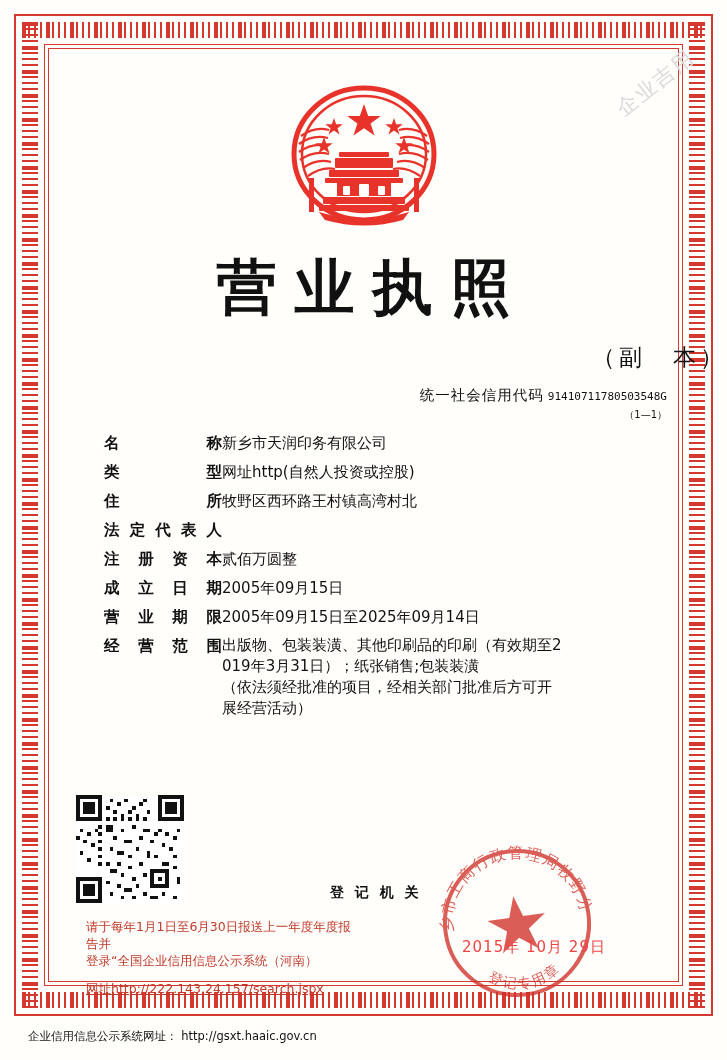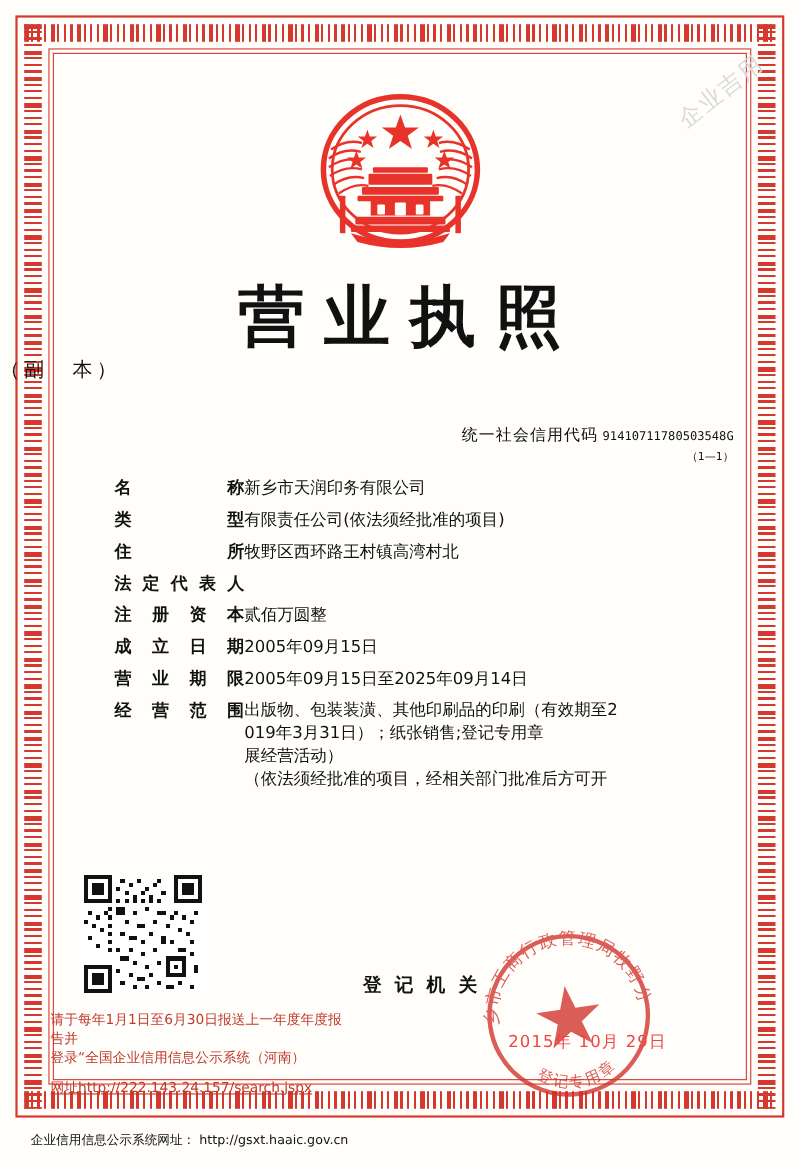--- a/index.html
+++ b/index.html
@@ -98,23 +98,23 @@
     font-family: "DejaVu Sans", "Liberation Sans", sans-serif;
     font-size: 60px;
     font-weight: bold;
     letter-spacing: 18px;
     text-indent: 18px;
     color: #111111;
   }
   .subtitle {
     position: absolute;
     left: 0; right: 0;
-    top: 324px;
-    text-align: left;
-    font-size: 18px;
+    top: 342px;
+    text-align: right;
+    font-size: 23px;
     color: #111111;
     letter-spacing: 4px;
   }
 
   
   .code-line {
     position: absolute;
     right: 60px;
     top: 386px;
     font-size: 14.5px;
@@ -185,29 +185,30 @@
   
   .note {
     position: absolute;
     left: 46px;
     top: 918px;
     width: 270px;
     color: #c0392b;
     font-size: 12.5px;
     line-height: 17px;
     font-family: "DejaVu Sans", "Liberation Sans", sans-serif;
+    padding-left: 40px;
   }
   .note .u { text-decoration: underline; margin-top: 11px; }
 
   
   .authority {
     position: absolute;
     left: 330px;
     top: 884px;
-    font-size: 17px;
+    font-size: 14px;
     font-weight: bold;
     color: #111;
     letter-spacing: 3px;
   }
   .issue-date {
     position: absolute;
     left: 462px;
     top: 938px;
     font-size: 15px;
     color: #ef4444;
@@ -340,21 +341,21 @@
         <span>称</span>
       </div>
       <div class="val">新乡市天润印务有限公司</div>
     </div>
 
     <div class="row">
       <div class="lbl">
         <span>类</span>
         <span>型</span>
       </div>
-      <div class="val">有限责任公司(依法须经批准的项目)</div>
+      <div class="val">网址http(自然人投资或控股)</div>
     </div>
 
     <div class="row">
       <div class="lbl">
         <span>住</span>
         <span>所</span>
       </div>
       <div class="val">牧野区西环路王村镇高湾村北</div>
     </div>
 
@@ -400,23 +401,23 @@
 
     <div class="row scope">
       <div class="lbl">
         <span>经</span>
         <span>营</span>
         <span>范</span>
         <span>围</span>
       </div>
       <div class="val scope-lines">
         <div>出版物、包装装潢、其他印刷品的印刷（有效期至2</div>
-        <div>019年3月31日）；纸张销售;登记专用章</div>
+        <div>019年3月31日）；纸张销售;包装装潢</div>
+        <div>（依法须经批准的项目，经相关部门批准后方可开</div>
         <div>展经营活动）</div>
-        <div>（依法须经批准的项目，经相关部门批准后方可开</div>
       </div>
     </div>
 
   </div>
 
   <div class="qr">
     <svg width="108" height="108" viewBox="0 0 29 29" shape-rendering="crispEdges">
       <rect width="29" height="29" fill="#ffffff"></rect>
       <g fill="#111111">
 

